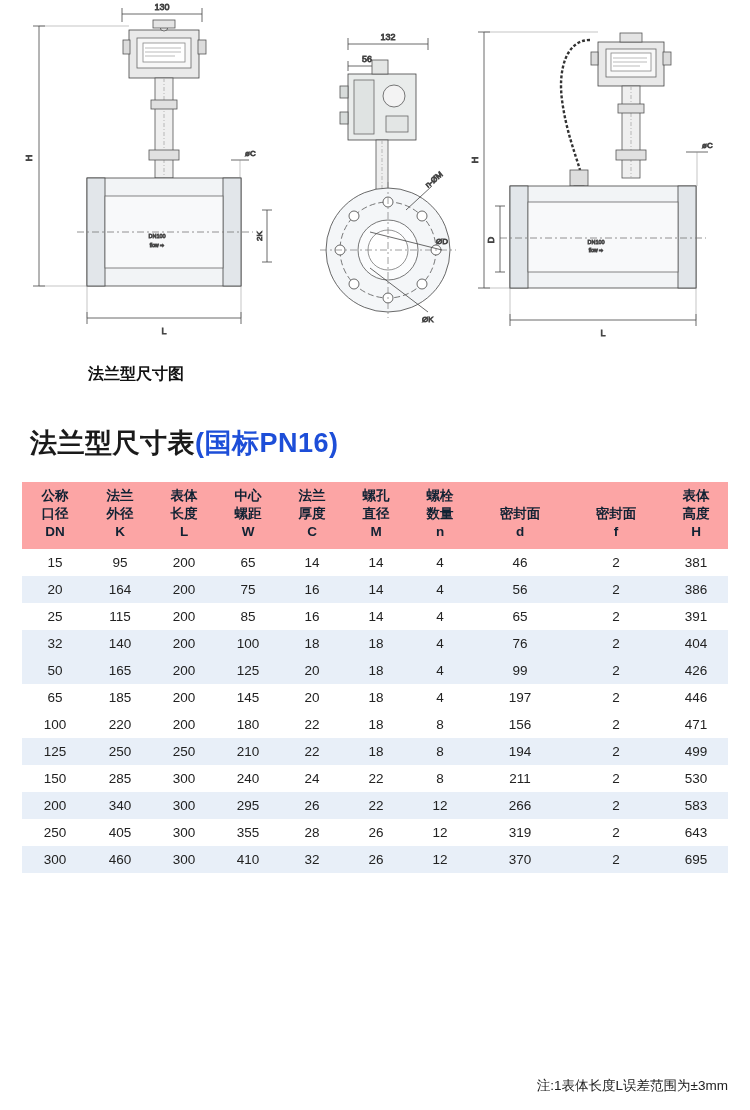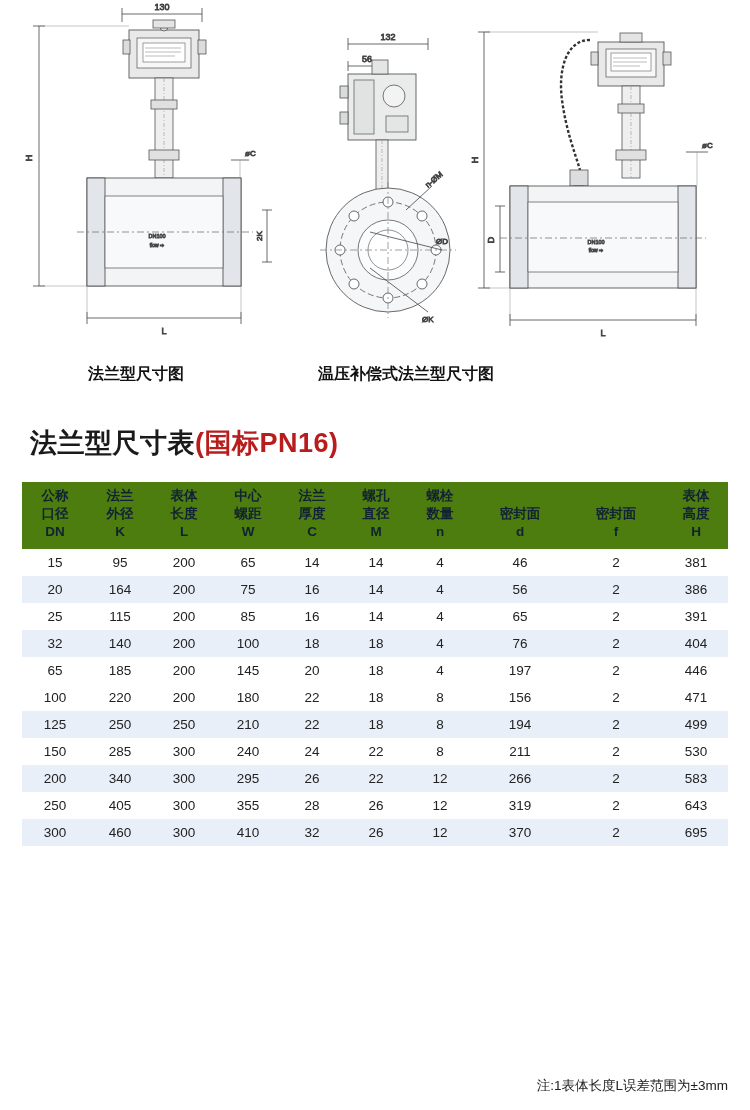--- a/index.html
+++ b/index.html
@@ -43,37 +43,37 @@
   
   .section-title {
     position: absolute;
     left: 30px;
     top: 425px;
     font-size: 27px;
     font-weight: bold;
     letter-spacing: 0.5px;
   }
   .section-title .std {
-    color: #b91c1c;
+    color: #1d4ed8;
   }
 
   
   .table-wrap {
     position: absolute;
     left: 22px;
     top: 482px;
     width: 706px;
   }
   table.dim {
     border-collapse: collapse;
     width: 706px;
     font-size: 13.5px;
   }
   table.dim thead th {
-    background: #4d7c0f;
+    background: #fca5a5;
     color: #123;
     font-weight: bold;
     font-size: 13.5px;
     padding: 5px 0 7px 0;
     line-height: 1.35;
     border: none;
     vertical-align: middle;
   }
   table.dim thead th .hl {
     display: block;
@@ -282,21 +282,20 @@
         <line x1="226" y1="288" x2="226" y2="320" stroke="#888" stroke-width="0.5"></line>
 
         <line x1="216" y1="152" x2="238" y2="152"></line>
         <line x1="227" y1="152" x2="227" y2="186" stroke="#888" stroke-width="0.5"></line>
         <text x="232" y="148" font-size="8">øC</text>
       </g>
     </svg>
   </div>
 
   <div class="caption caption-a">法兰型尺寸图</div>
-  <div class="caption caption-b">温压补偿式法兰型尺寸图</div>
 </div>
 
 <div class="section-title">
   <span>法兰型尺寸表</span><span class="std">(国标PN16)</span>
 </div>
 
 <div class="table-wrap">
   <table class="dim">
     <thead>
       <tr id="hdr-row">
@@ -393,20 +392,32 @@
           <td>32</td>
           <td>140</td>
           <td>200</td>
           <td>100</td>
           <td>18</td>
           <td>18</td>
           <td>4</td>
           <td>76</td>
           <td>2</td>
           <td>404</td>
+        </tr>
+        <tr class="even">
+          <td>50</td>
+          <td>165</td>
+          <td>200</td>
+          <td>125</td>
+          <td>20</td>
+          <td>18</td>
+          <td>4</td>
+          <td>99</td>
+          <td>2</td>
+          <td>426</td>
         </tr>
         <tr class="odd">
           <td>65</td>
           <td>185</td>
           <td>200</td>
           <td>145</td>
           <td>20</td>
           <td>18</td>
           <td>4</td>
           <td>197</td>

